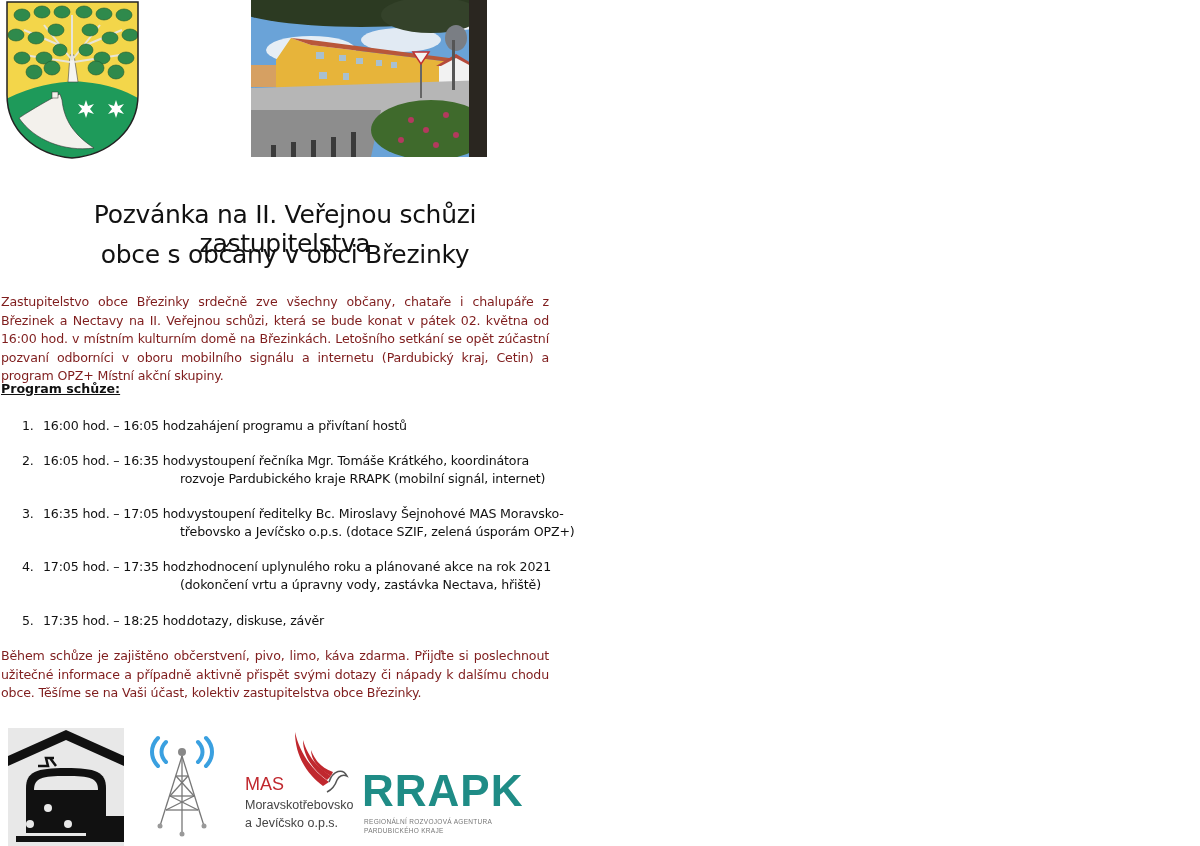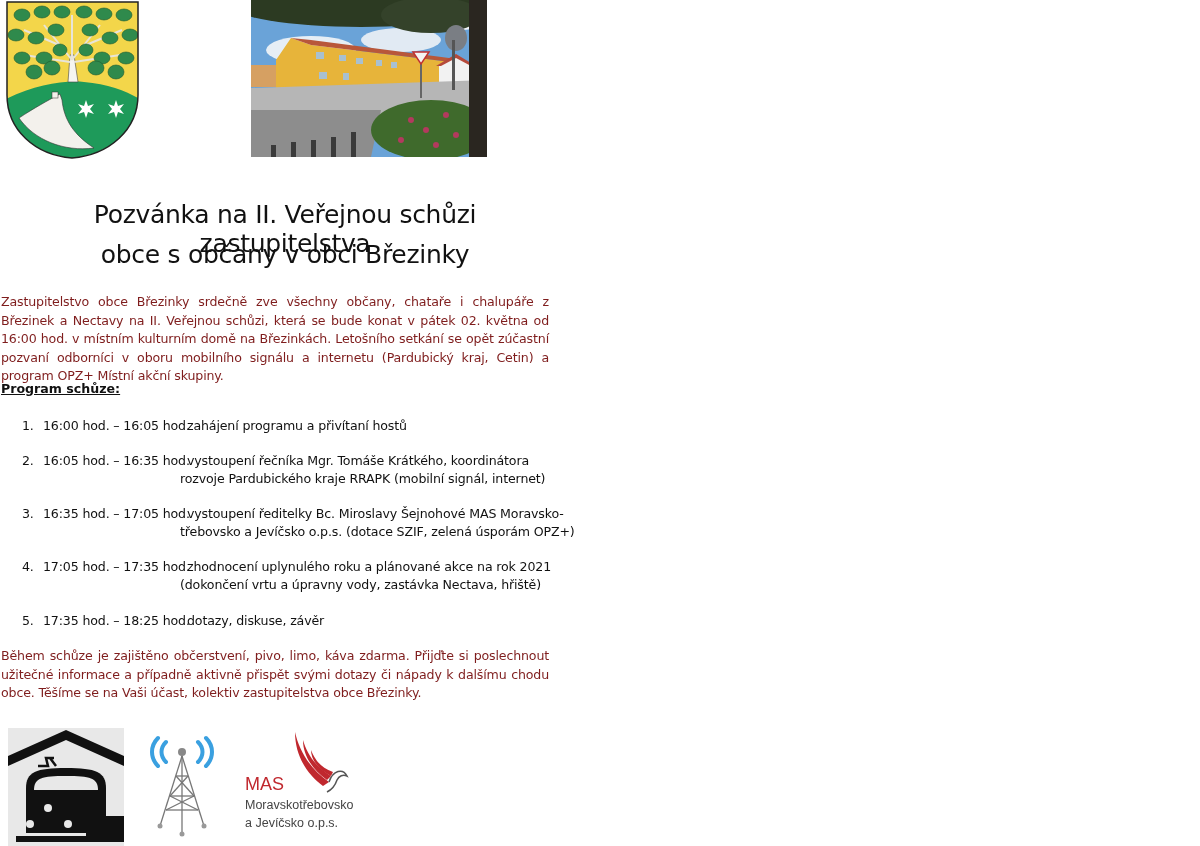--- a/index.html
+++ b/index.html
@@ -230,13 +230,18 @@
         <path d="M14,10 C18,24 26,36 42,46 L38,50 C24,40 14,26 14,10 Z"></path>
         <path d="M22,20 C26,30 32,38 44,42 L42,46 C30,40 22,30 22,20 Z"></path>
       </g>
       <path d="M40,52 C44,40 54,38 58,46 C54,44 50,46 48,50 C46,56 42,60 38,62" fill="none" stroke="#555" stroke-width="1.5"></path>
     </svg>
     <div class="abs" style="left:0;top:44px;font-size:18px;color:#c0282e;font-family:'Liberation Sans',sans-serif;">MAS</div>
     <div class="abs" style="left:0;top:68px;font-size:12.5px;color:#444;font-family:'Liberation Sans',sans-serif;white-space:nowrap;">Moravskotřebovsko</div>
     <div class="abs" style="left:0;top:86px;font-size:12.5px;color:#444;font-family:'Liberation Sans',sans-serif;white-space:nowrap;">a Jevíčsko o.p.s.</div>
   </div>
 
+  <div class="abs" style="left:354px;top:44px;width:190px;height:70px;">
+    <div class="abs" style="left:0;top:-6px;font-size:44px;font-weight:bold;color:#1f8c86;font-family:'Liberation Sans',sans-serif;letter-spacing:1px;">RRAPK</div>
+    <div class="abs" style="left:2px;top:46px;font-size:6.5px;color:#777;font-family:'Liberation Sans',sans-serif;white-space:nowrap;letter-spacing:0.3px;">REGIONÁLNÍ ROZVOJOVÁ AGENTURA</div>
+    <div class="abs" style="left:2px;top:55px;font-size:6.5px;color:#777;font-family:'Liberation Sans',sans-serif;white-space:nowrap;letter-spacing:0.3px;">PARDUBICKÉHO KRAJE</div>
+  </div>
 </div>
 
 </body></html>

